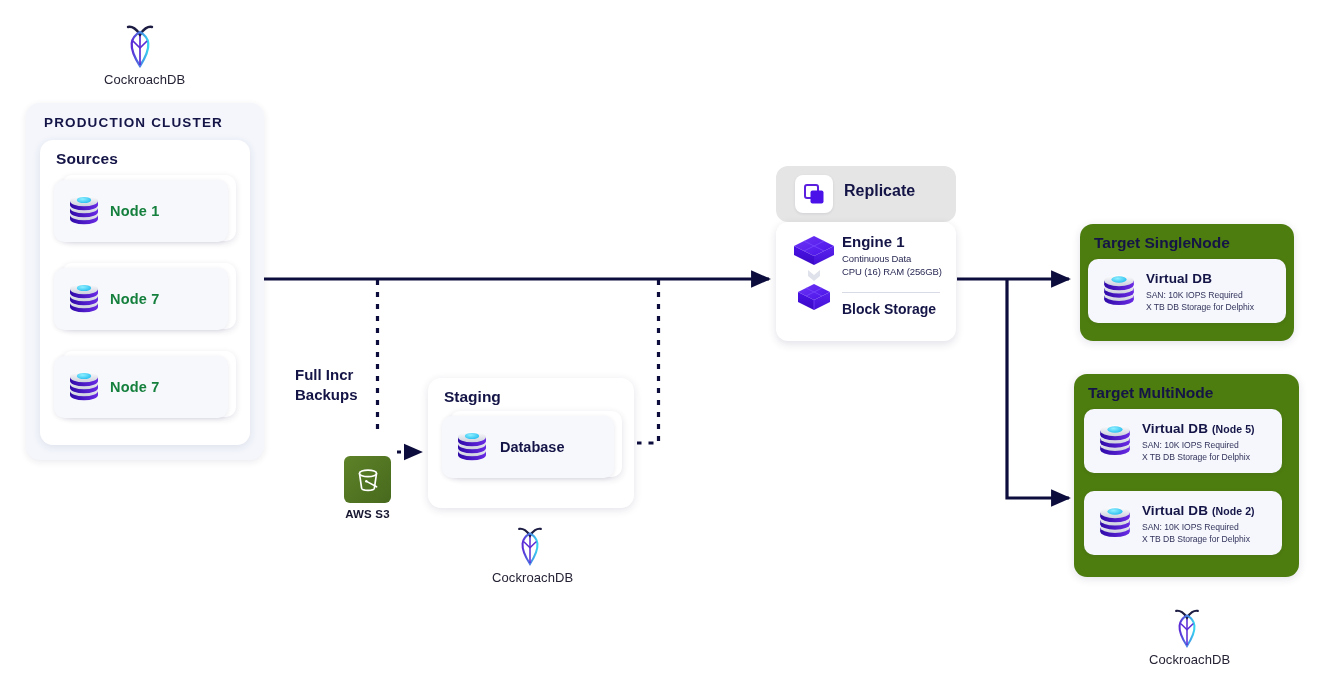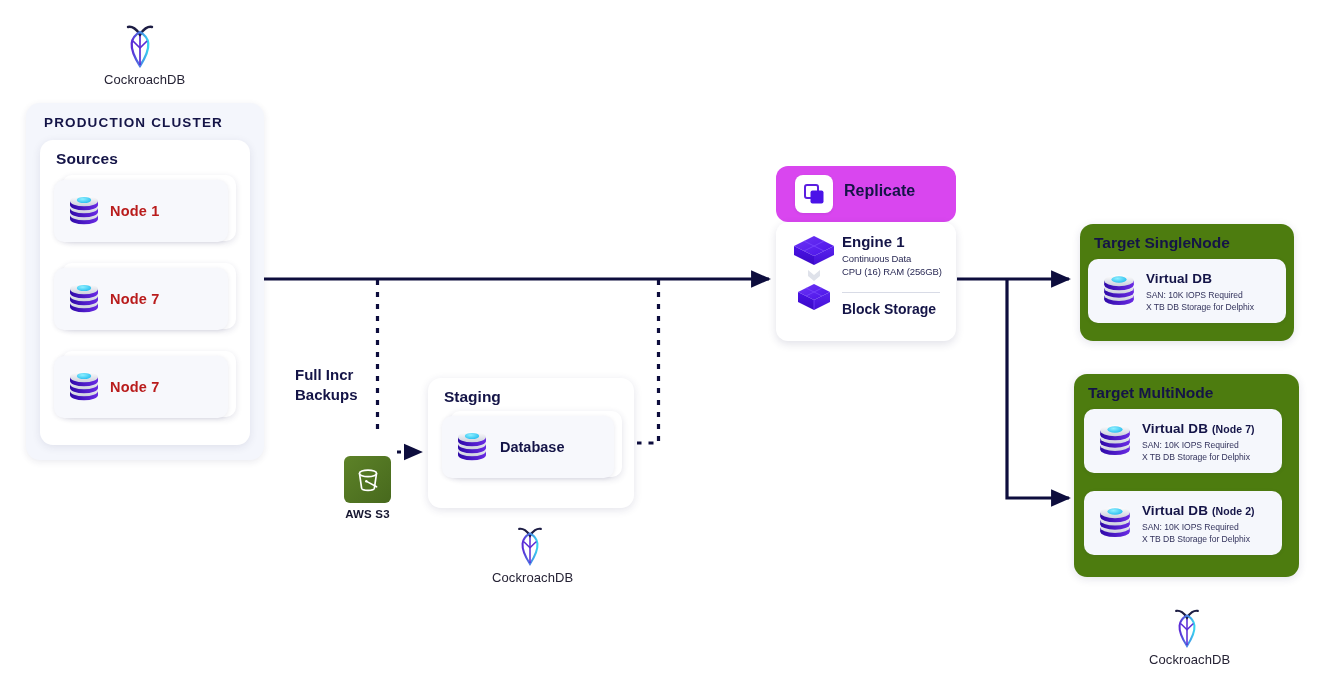--- a/index.html
+++ b/index.html
@@ -57,21 +57,21 @@
     box-shadow: 0 2px 6px rgba(40,40,90,.13);
   }
   .node-stack .sheet-front {
     position: absolute; left: 0; top: 0;
     width: 174px; height: 62px;
     background: #f7f8fc; border-radius: 10px;
     box-shadow: 0 1px 4px rgba(40,40,90,.10);
     display: flex; align-items: center;
   }
   .node-stack .node-label {
-    font-size: 14.5px; font-weight: 600; color: #b91c1c;
+    font-size: 14.5px; font-weight: 600; color: #15803d;
     margin-left: 8px; letter-spacing: .2px;
   }
   .dbicon { flex: 0 0 auto; margin-left: 12px; }
 
   
   #backups-label {
     left: 295px; top: 365px; width: 80px;
     font-size: 15px; font-weight: 600; color: #141447;
     line-height: 1.35;
   }
@@ -112,21 +112,21 @@
     display: flex; align-items: center;
   }
   #staging-card .db-label {
     font-size: 14.5px; font-weight: 600; color: #141447;
     margin-left: 10px;
   }
 
   
   #replicate-head {
     left: 776px; top: 166px; width: 180px; height: 56px;
-    background: #d946ef; border-radius: 12px;
+    background: #e5e5e5; border-radius: 12px;
   }
   #replicate-head .rep-tile {
     position: absolute; left: 19px; top: 9px;
     width: 38px; height: 38px; background: #fff;
     border-radius: 8px; display: flex;
     align-items: center; justify-content: center;
     box-shadow: 0 1px 3px rgba(40,40,90,.10);
   }
   #replicate-head .rep-title {
     position: absolute; left: 68px; top: 16px;
@@ -472,21 +472,21 @@
           <ellipse cx="18" cy="18" rx="14" ry="5.3" fill="url(#discA)"></ellipse>
           <ellipse cx="18" cy="15" rx="14" ry="5.3" fill="url(#bandA)"></ellipse>
           <rect x="4" y="11" width="28" height="4" fill="url(#bandA)"></rect>
           <ellipse cx="18" cy="11" rx="14" ry="5.3" fill="url(#discA)"></ellipse>
           <ellipse cx="18" cy="10" rx="7.2" ry="3.1" fill="url(#cyanA)"></ellipse>
         </svg>
       </span>
       <span class="vdb-text">
         <span class="vdb-title">
           <span>Virtual DB</span>
-          <span class="node-tag">(Node 7)</span>
+          <span class="node-tag">(Node 5)</span>
         </span>
         <span class="vdb-sub" style="display:block;">
           <span style="display:block;">SAN: 10K IOPS Required</span>
           <span style="display:block;">X TB DB Storage for Delphix</span>
         </span>
       </span>
     </div>
 
     <div class="vdb-row" style="left:10px; top:117px; width:198px; height:64px;">
       <span class="dbicon">

